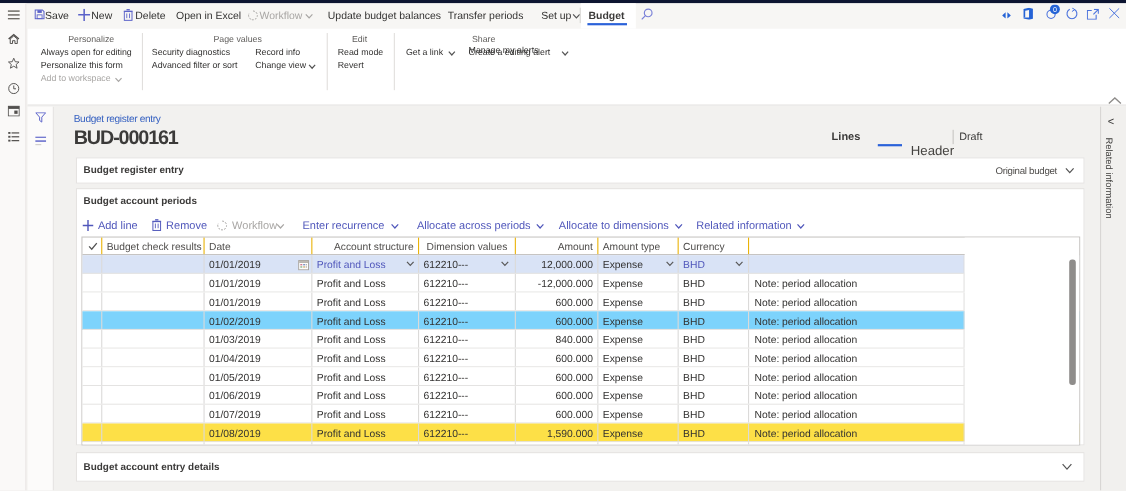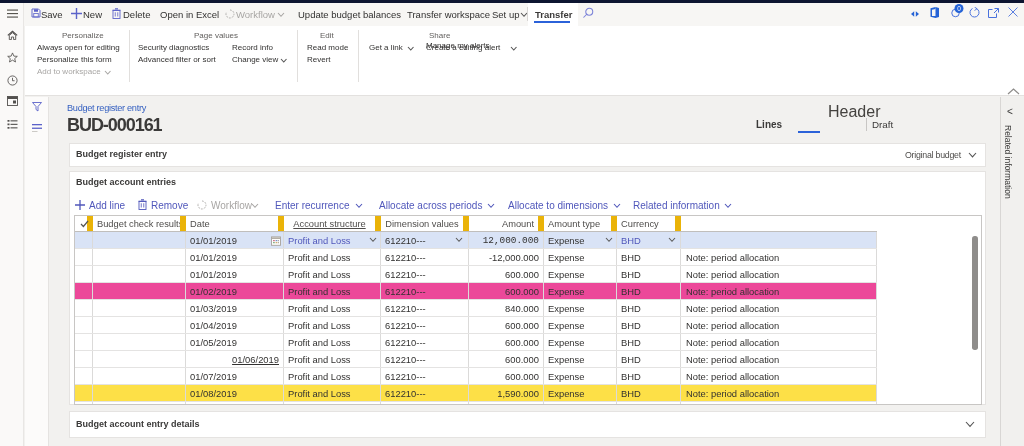--- a/index.html
+++ b/index.html
@@ -2,21 +2,21 @@
 <html><head><meta charset="utf-8"><style>
 * { margin:0; padding:0; box-sizing:border-box; }
 html,body { width:1024px; height:446px; overflow:hidden; }
 body { font-family:"Liberation Sans", sans-serif; color:#323130; background:#f2f1ef; position:relative; }
 .abs { position:absolute; }
 .r1txt { position:absolute; top:9px; font-size:9.5px; color:#323130; white-space:nowrap; }
 .rlbl { position:absolute; top:31px; font-size:8px; color:#605e5c; white-space:nowrap; }
 .ritm { position:absolute; font-size:8px; color:#323130; white-space:nowrap; }
 .grow { position:absolute; left:0; width:906px; height:17px; border-bottom:1px solid #e4e3e2; }
 .gc { position:absolute; top:0; height:16px; line-height:17px; font-size:9.4px; border-right:1px solid #dbdad9; overflow:hidden; white-space:nowrap; }
-.gh { position:absolute; top:0; height:15px; line-height:16px; font-size:9.3px; color:#4f4d4b; border-right:6px solid #eab308; padding:0 4px; white-space:nowrap; overflow:hidden; }
+.gh { position:absolute; top:0; height:15px; line-height:16px; font-size:9.3px; color:#4f4d4b; border-right:1px solid #eab308; padding:0 4px; white-space:nowrap; overflow:hidden; }
 .seclbl { font-size:9px; font-weight:bold; color:#3b3a39; }
 </style></head>
 <body>
 
 <div class="abs" style="left:0;top:0;width:1024px;height:3px;background:#0d1531"></div>
 
 <div class="abs" style="left:0;top:3px;width:1024px;height:23px;background:#f7f6f4"></div>
 
 <div class="abs" style="left:528px;top:3px;width:50px;height:23px;background:#fff"></div>
 <div class="abs" style="left:534px;top:20.5px;width:36px;height:2.6px;background:#2b62d9"></div>
@@ -80,27 +80,27 @@
 <span class="r1txt" style="left:123px">Delete</span>
 <span class="r1txt" style="left:160px">Open in Excel</span>
 <svg class="abs" style="left:225px;top:9px" width="10" height="10" viewBox="0 0 20 20">
  <path d="M10 2 A8 8 0 1 1 3 6" fill="none" stroke="#a8a6a4" stroke-width="1.8" stroke-dasharray="3.5 2.2"></path>
 </svg>
 <span class="r1txt" style="left:236px;color:#a8a6a4">Workflow</span>
 <svg class="abs" style="left:277px;top:12px" width="8" height="6.300000000000001">
     <polyline points="1,1 4.0,4.300000000000001 7,1" fill="none" stroke="#a8a6a4" stroke-width="1.1"></polyline>
   </svg>
 <span class="r1txt" style="left:298px">Update budget balances</span>
-<span class="r1txt" style="left:407px">Transfer workspace</span>
+<span class="r1txt" style="left:407px">Transfer periods</span>
 <span class="r1txt" style="left:492px">Set up</span>
 <svg class="abs" style="left:520px;top:12px" width="8" height="6.300000000000001">
     <polyline points="1,1 4.0,4.300000000000001 7,1" fill="none" stroke="#555" stroke-width="1.1"></polyline>
   </svg>
 <div class="abs" style="left:527px;top:7px;width:1px;height:14px;background:#d8d6d4"></div>
-<span class="r1txt" style="left:535px;font-weight:bold;color:#3b3a39">Transfer</span>
+<span class="r1txt" style="left:535px;font-weight:bold;color:#3b3a39">Budget</span>
 
 <svg class="abs" style="left:582px;top:7px" width="12" height="12" viewBox="0 0 24 24">
  <circle cx="14.5" cy="9.5" r="7" fill="none" stroke="#7b82d8" stroke-width="2.1"></circle>
  <path d="M9.5 14.5 L3.5 20.5" stroke="#7b82d8" stroke-width="2.1" stroke-linecap="round"></path>
 </svg>
 
 <svg class="abs" style="left:911px;top:10.5px" width="8" height="6" viewBox="0 0 20 14">
  <path d="M8 0 L0 7 L8 14 Z" fill="#2563d6"></path>
     <path d="M12 0 L20 7 L12 14 Z" fill="#2563d6"></path>
 </svg>
@@ -168,33 +168,33 @@
 <svg class="abs" style="left:32px;top:124px" width="10" height="8">
  <rect x="0" y="0" width="10" height="1.3" fill="#5b62c9"></rect>
     <rect x="0" y="3.6" width="10" height="1.3" fill="#5b62c9"></rect>
     <rect x="0" y="7.2" width="5.5" height="1.1" fill="#c0beba"></rect>
 </svg>
 
 <a class="abs" style="left:67px;top:103px;font-size:9.2px;letter-spacing:-0.3px;color:#3661c1;text-decoration:none">Budget register entry</a>
 <div class="abs" style="left:67px;top:115px;font-size:18px;font-weight:bold;color:#3b3a39;letter-spacing:-1.05px">BUD-000161</div>
 <span class="abs" style="left:756px;top:119px;font-size:10px;font-weight:bold;color:#3b3a39">Lines</span>
 <div class="abs" style="left:798px;top:131px;width:22px;height:2px;background:#2b62d9"></div>
-<span class="abs" style="left:828px;top:103px;font-size:16px;color:#44423f">Header</span>
+<span class="abs" style="left:828px;top:130px;font-size:12px;color:#44423f">Header</span>
 <div class="abs" style="left:866px;top:118px;width:1px;height:13px;background:#c8c6c4"></div>
 <span class="abs" style="left:872px;top:119px;font-size:9.8px;color:#3b3a39">Draft</span>
 
 <div class="abs" style="left:69px;top:143px;width:917px;height:24px;background:#fff;border:1px solid #e5e3e1"></div>
 <span class="abs seclbl" style="left:76px;top:149px">Budget register entry</span>
 <span class="abs" style="left:905px;top:149.5px;font-size:8.8px;letter-spacing:-0.25px;color:#4f4d4b">Original budget</span>
 <svg class="abs" style="left:968px;top:152px" width="9" height="6.8500000000000005">
     <polyline points="1,1 4.5,4.8500000000000005 8,1" fill="none" stroke="#555" stroke-width="1.1"></polyline>
   </svg>
 
 <div class="abs" style="left:69px;top:171px;width:917px;height:234px;background:#fff;border:1px solid #e5e3e1"></div>
-<span class="abs seclbl" style="left:76px;top:177px">Budget account entries</span>
+<span class="abs seclbl" style="left:76px;top:177px">Budget account periods</span>
 
 <svg class="abs" style="left:75px;top:200px" width="10" height="10">
     <path d="M5 0 V10 M0 5 H10" stroke="#5057bb" stroke-width="1.3"></path>
   </svg>
 <span class="abs" style="left:89px;top:200px;font-size:10px;color:#5057bb">Add line</span>
 <svg class="abs" style="left:138px;top:199px" width="9" height="11" viewBox="0 0 18 22">
  <rect x="2" y="5" width="14" height="16" fill="none" stroke="#5057bb" stroke-width="1.8"></rect>
  <rect x="1" y="3.4" width="16" height="1.9" fill="#5057bb"></rect>
     <rect x="6" y="0.5" width="6" height="2.4" fill="#5057bb"></rect>
  <path d="M6.5 8.5 V17 M11.5 8.5 V17" stroke="#5057bb" stroke-width="1.6"></path>
@@ -222,21 +222,21 @@
 <span class="abs" style="left:633px;top:200px;font-size:10px;color:#5057bb">Related information</span>
 <svg class="abs" style="left:724px;top:203px" width="8" height="6.300000000000001">
     <polyline points="1,1 4.0,4.300000000000001 7,1" fill="none" stroke="#5057bb" stroke-width="1.1"></polyline>
   </svg>
 
 <div class="abs" style="left:74px;top:215px;width:908px;height:190px;background:#fff;border:1px solid #c8c6c4">
   <div class="abs" style="left:0;top:0;width:906px;height:16px;border-bottom:1px solid #c0bebc">
     <div class="gh" style="left:0px;width:18px;text-align:left;"></div>
       <div class="gh" style="left:18px;width:93px;text-align:left;">Budget check results</div>
       <div class="gh" style="left:111px;width:98px;text-align:left;">Date</div>
-      <div class="gh" style="left:209px;width:97px;text-align:center;text-decoration:underline;">Account structure</div>
+      <div class="gh" style="left:209px;width:97px;text-align:right;">Account structure</div>
       <div class="gh" style="left:306px;width:88px;text-align:center;">Dimension values</div>
       <div class="gh" style="left:394px;width:75px;text-align:right;">Amount</div>
       <div class="gh" style="left:469px;width:73px;text-align:left;">Amount type</div>
       <div class="gh" style="left:542px;width:64px;text-align:left;">Currency</div>
       <div class="gh" style="left:802px;width:104px;text-align:left;border-right:none;"></div>
     <svg class="abs" style="left:5px;top:4px" width="9" height="8">
         <polyline points="1,4 3.4,6.5 8,1" fill="none" stroke="#555" stroke-width="1.2"></polyline>
       </svg>
   </div>
   <div class="grow" style="top:16px;background:#d9e3f6">
@@ -247,21 +247,21 @@
           <rect x="1" y="1.4" width="8" height="1.6" fill="#b3aea6"></rect>
           <rect x="2" y="4.2" width="1.8" height="1" fill="#c2556e"></rect>
           <rect x="4.6" y="4.2" width="1.8" height="1" fill="#5b79b8"></rect>
           <rect x="2" y="6.2" width="1.8" height="1" fill="#6aa06a"></rect>
           <rect x="4.6" y="6.2" width="1.8" height="1" fill="#c59a55"></rect>
           <rect x="7" y="4.2" width="1" height="1" fill="#9a958e"></rect>
           <rect x="7" y="6.2" width="1" height="1" fill="#9a958e"></rect>
         </svg></div>
       <div class="gc" style="left:209px;width:97px;text-align:left;padding-left:4px;padding-right:4px;"><span style="color:#5057bb">Profit and Loss</span></div>
       <div class="gc" style="left:306px;width:88px;text-align:left;padding-left:4px;padding-right:4px;">612210---</div>
-      <div class="gc" style="left:394px;width:75px;text-align:right;padding-left:4px;padding-right:4px;font-family:Liberation Mono, monospace;">12,000.000</div>
+      <div class="gc" style="left:394px;width:75px;text-align:right;padding-left:4px;padding-right:4px;">12,000.000</div>
       <div class="gc" style="left:469px;width:73px;text-align:left;padding-left:4px;padding-right:4px;">Expense</div>
       <div class="gc" style="left:542px;width:64px;text-align:left;padding-left:4px;padding-right:4px;"><span style="color:#5057bb">BHD</span></div>
       <div class="gc" style="left:606px;width:196px;text-align:left;padding-left:4px;padding-right:4px;"></div>
       <div class="gc" style="left:802px;width:104px;text-align:left;padding-left:4px;padding-right:4px;border-right:none;background:#fff;"></div>
     </div>
     <div class="grow" style="top:33px;background:#fff">
       <div class="gc" style="left:0px;width:18px;text-align:left;padding-left:4px;padding-right:4px;"></div>
       <div class="gc" style="left:18px;width:93px;text-align:left;padding-left:4px;padding-right:4px;"></div>
       <div class="gc" style="left:111px;width:98px;text-align:left;padding-left:4px;padding-right:4px;">01/01/2019</div>
       <div class="gc" style="left:209px;width:97px;text-align:left;padding-left:4px;padding-right:4px;">Profit and Loss</div>
@@ -277,21 +277,21 @@
       <div class="gc" style="left:18px;width:93px;text-align:left;padding-left:4px;padding-right:4px;"></div>
       <div class="gc" style="left:111px;width:98px;text-align:left;padding-left:4px;padding-right:4px;">01/01/2019</div>
       <div class="gc" style="left:209px;width:97px;text-align:left;padding-left:4px;padding-right:4px;">Profit and Loss</div>
       <div class="gc" style="left:306px;width:88px;text-align:left;padding-left:4px;padding-right:4px;">612210---</div>
       <div class="gc" style="left:394px;width:75px;text-align:right;padding-left:4px;padding-right:4px;">600.000</div>
       <div class="gc" style="left:469px;width:73px;text-align:left;padding-left:4px;padding-right:4px;">Expense</div>
       <div class="gc" style="left:542px;width:64px;text-align:left;padding-left:4px;padding-right:4px;">BHD</div>
       <div class="gc" style="left:606px;width:196px;text-align:left;padding-left:5px;padding-right:4px;">Note: period allocation</div>
       <div class="gc" style="left:802px;width:104px;text-align:left;padding-left:4px;padding-right:4px;border-right:none;"></div>
     </div>
-    <div class="grow" style="top:67px;background:#ec4899">
+    <div class="grow" style="top:67px;background:#7dd3fc">
       <div class="gc" style="left:0px;width:18px;text-align:left;padding-left:4px;padding-right:4px;"></div>
       <div class="gc" style="left:18px;width:93px;text-align:left;padding-left:4px;padding-right:4px;"></div>
       <div class="gc" style="left:111px;width:98px;text-align:left;padding-left:4px;padding-right:4px;">01/02/2019</div>
       <div class="gc" style="left:209px;width:97px;text-align:left;padding-left:4px;padding-right:4px;">Profit and Loss</div>
       <div class="gc" style="left:306px;width:88px;text-align:left;padding-left:4px;padding-right:4px;">612210---</div>
       <div class="gc" style="left:394px;width:75px;text-align:right;padding-left:4px;padding-right:4px;">600.000</div>
       <div class="gc" style="left:469px;width:73px;text-align:left;padding-left:4px;padding-right:4px;">Expense</div>
       <div class="gc" style="left:542px;width:64px;text-align:left;padding-left:4px;padding-right:4px;">BHD</div>
       <div class="gc" style="left:606px;width:196px;text-align:left;padding-left:5px;padding-right:4px;">Note: period allocation</div>
       <div class="gc" style="left:802px;width:104px;text-align:left;padding-left:4px;padding-right:4px;border-right:none;"></div>
@@ -328,21 +328,21 @@
       <div class="gc" style="left:306px;width:88px;text-align:left;padding-left:4px;padding-right:4px;">612210---</div>
       <div class="gc" style="left:394px;width:75px;text-align:right;padding-left:4px;padding-right:4px;">600.000</div>
       <div class="gc" style="left:469px;width:73px;text-align:left;padding-left:4px;padding-right:4px;">Expense</div>
       <div class="gc" style="left:542px;width:64px;text-align:left;padding-left:4px;padding-right:4px;">BHD</div>
       <div class="gc" style="left:606px;width:196px;text-align:left;padding-left:5px;padding-right:4px;">Note: period allocation</div>
       <div class="gc" style="left:802px;width:104px;text-align:left;padding-left:4px;padding-right:4px;border-right:none;"></div>
     </div>
     <div class="grow" style="top:135px;background:#fff">
       <div class="gc" style="left:0px;width:18px;text-align:left;padding-left:4px;padding-right:4px;"></div>
       <div class="gc" style="left:18px;width:93px;text-align:left;padding-left:4px;padding-right:4px;"></div>
-      <div class="gc" style="left:111px;width:98px;text-align:right;padding-left:4px;padding-right:4px;text-decoration:underline;">01/06/2019</div>
+      <div class="gc" style="left:111px;width:98px;text-align:left;padding-left:4px;padding-right:4px;">01/06/2019</div>
       <div class="gc" style="left:209px;width:97px;text-align:left;padding-left:4px;padding-right:4px;">Profit and Loss</div>
       <div class="gc" style="left:306px;width:88px;text-align:left;padding-left:4px;padding-right:4px;">612210---</div>
       <div class="gc" style="left:394px;width:75px;text-align:right;padding-left:4px;padding-right:4px;">600.000</div>
       <div class="gc" style="left:469px;width:73px;text-align:left;padding-left:4px;padding-right:4px;">Expense</div>
       <div class="gc" style="left:542px;width:64px;text-align:left;padding-left:4px;padding-right:4px;">BHD</div>
       <div class="gc" style="left:606px;width:196px;text-align:left;padding-left:5px;padding-right:4px;">Note: period allocation</div>
       <div class="gc" style="left:802px;width:104px;text-align:left;padding-left:4px;padding-right:4px;border-right:none;"></div>
     </div>
     <div class="grow" style="top:152px;background:#fff">
       <div class="gc" style="left:0px;width:18px;text-align:left;padding-left:4px;padding-right:4px;"></div>

